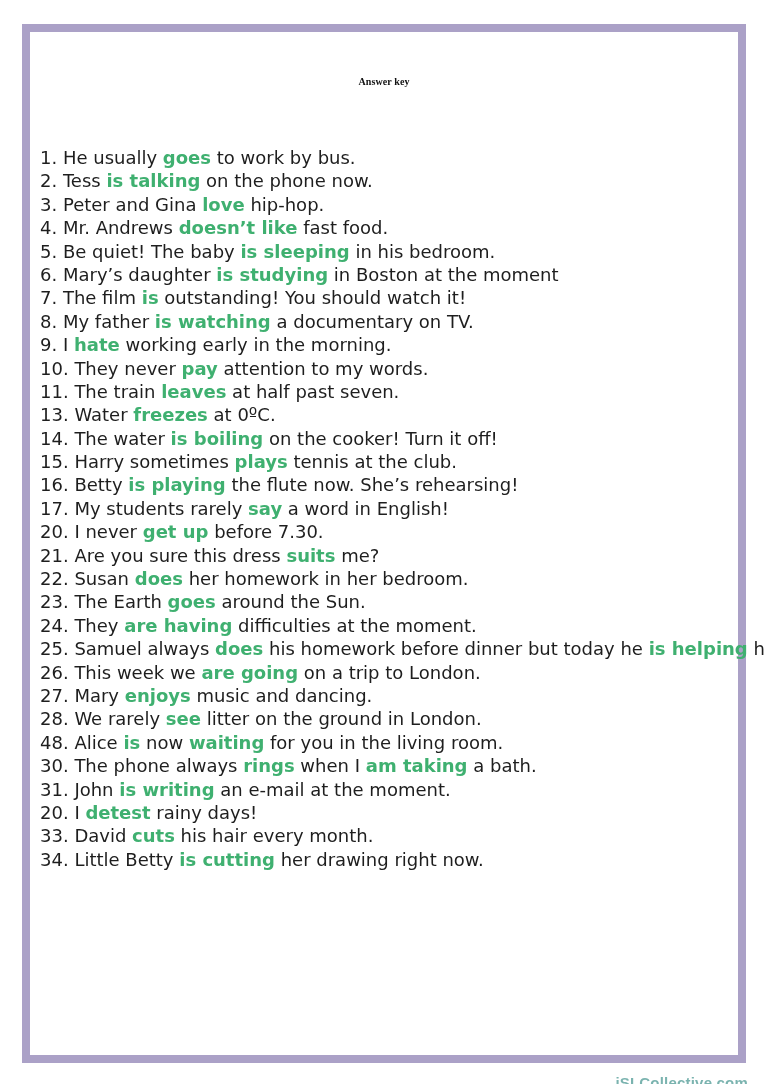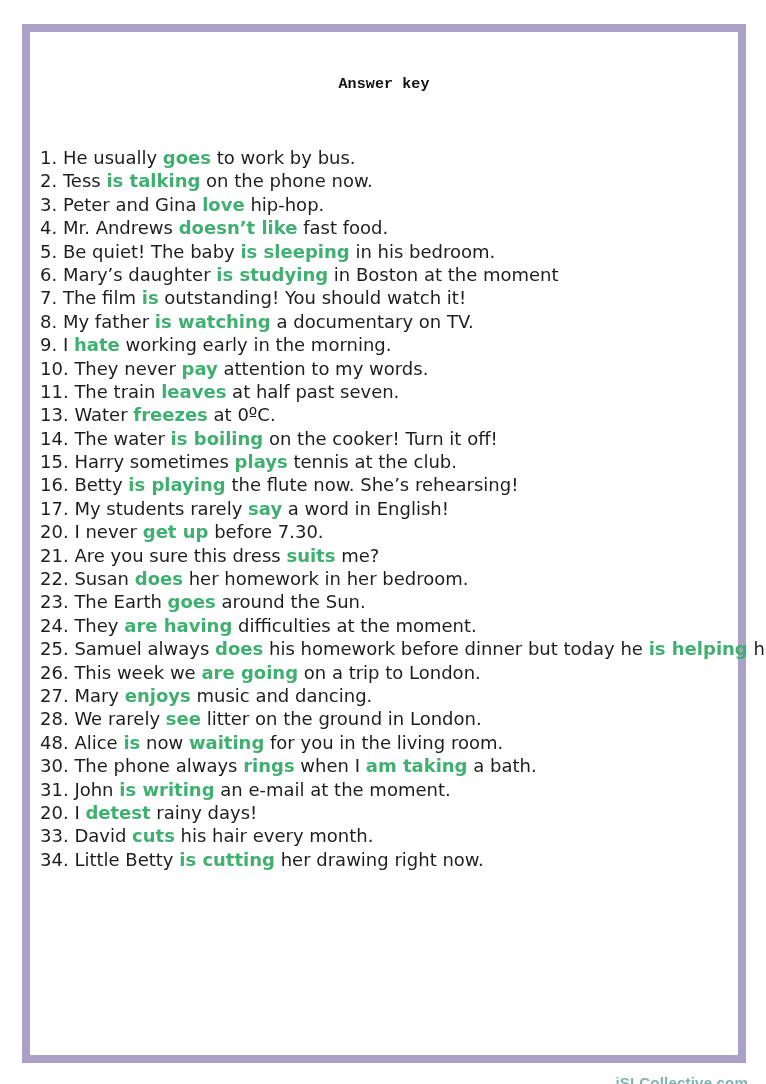--- a/index.html
+++ b/index.html
@@ -22,23 +22,23 @@
       height: 1023px;
       border: 8px solid #aba1c7;
       background: #ffffff;
     }
     .title {
       position: absolute;
       left: 0;
       right: 0;
       top: 44px;
       text-align: center;
-      font-family: Liberation Mono, monospace;
+      font-family: Liberation Serif, serif;
       font-weight: bold;
-      font-size: 15px;
+      font-size: 10px;
       color: #111111;
       letter-spacing: 0.1px;
     }
     .answers {
       position: absolute;
       left: 10px;
       top: 114px;
       margin: 0;
       padding: 0;
       list-style: none;

